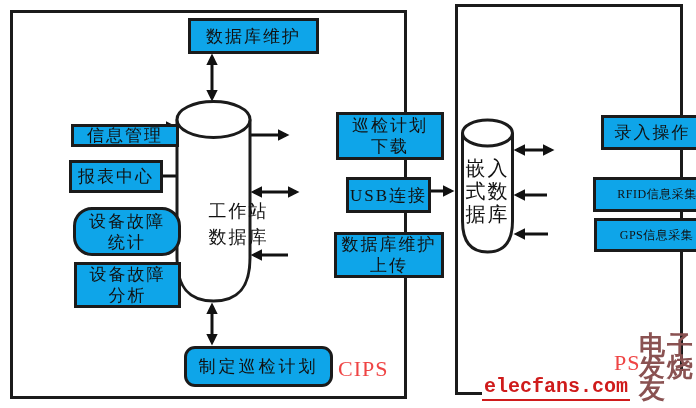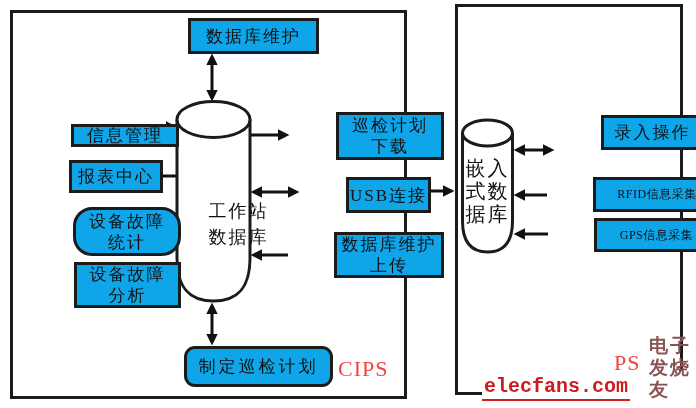--- a/index.html
+++ b/index.html
@@ -43,22 +43,22 @@
     position:absolute;left:482px;top:371px;width:214px;height:30px;
     background:#fff;display:flex;align-items:flex-end;
   }
   .wm-logo{
     font-family:Liberation Mono, monospace;
     font-weight:bold;font-size:20px;line-height:20px;color:var(--logo-red);
     border-bottom:2px solid var(--logo-red);padding:0 2px 2px 2px;
   }
   .wm-site{
     font-family:"Liberation Serif","DejaVu Serif",serif;font-weight:bold;
-    font-size:19px;line-height:22px;color:var(--site-red);
-    letter-spacing:2px;margin-left:19px;
+    font-size:26px;line-height:22px;color:var(--site-red);
+    letter-spacing:2px;margin-left:9px;
   }
 </style>
 </head>
 <body>
 
 <div class="canvas">
 
   <div class="sys-box" style="left:10px;top:10px;width:397px;height:389px;"></div>
   <div class="sys-box" style="left:455px;top:4px;width:228px;height:391px;"></div>
 

